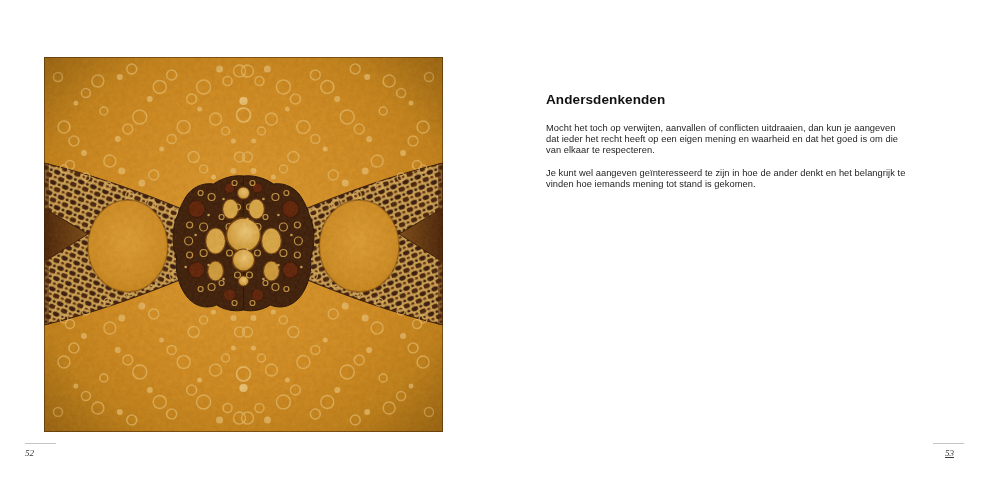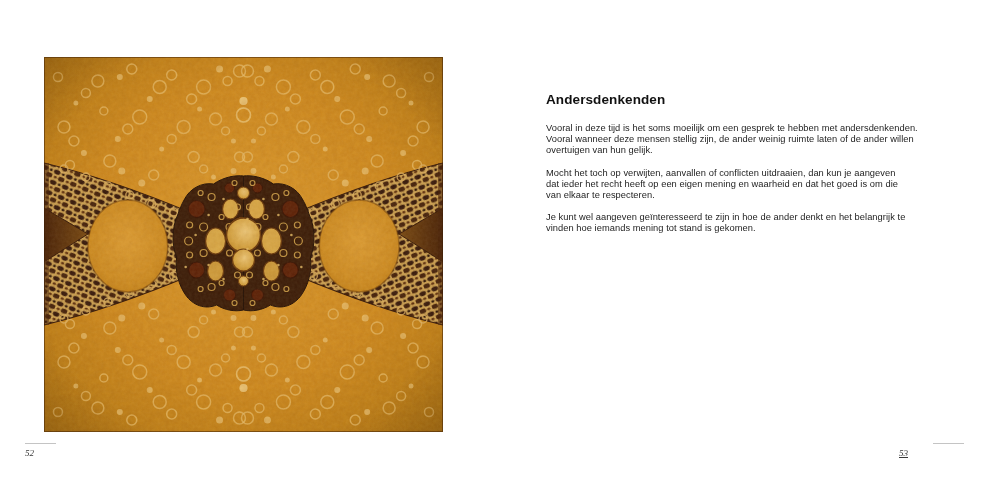--- a/index.html
+++ b/index.html
@@ -23,21 +23,21 @@
     white-space:pre-line;letter-spacing:.05px;
   }
   .rule{position:absolute;top:443px;width:31px;height:1px;background:#c4c4c4;}
   .rule-left{left:25px;}
   .rule-right{left:933px;}
   .folio{
     position:absolute;top:448px;font-family:"Liberation Serif", serif;
     font-style:italic;font-size:9px;color:#3a3a3a;
   }
   .folio-left{left:25px;}
-  .folio-right{left:899px;text-decoration:underline;}
+  .folio-right{left:945px;text-decoration:underline;}
 </style>
 </head>
 <body>
 
 <div class="spread">
 
   <figure class="artwork">
     <svg viewBox="0 0 400 375" preserveAspectRatio="none" xmlns="http://www.w3.org/2000/svg">
       <defs>
         <radialGradient id="bgGrad" cx="50%" cy="48%" r="72%">
@@ -211,23 +211,20 @@
       <rect x="0" y="0" width="400" height="375" filter="url(#grainL)" style="mix-blend-mode:screen" opacity="0.25"></rect>
       <rect x="0.5" y="0.5" width="399" height="374" fill="none" stroke="rgba(60,30,5,0.5)" stroke-width="1"></rect>
     </svg>
   </figure>
 
   <div class="rule rule-left"></div>
   <div class="folio folio-left">52</div>
 
   <section class="text-col">
     <h1>Andersdenkenden</h1>
-    <p class="para">Vooral in deze tijd is het soms moeilijk om een gesprek te hebben met andersdenkenden.
-Vooral wanneer deze mensen stellig zijn, de ander weinig ruimte laten of de ander willen
-overtuigen van hun gelijk.</p>
     <p class="para">Mocht het toch op verwijten, aanvallen of conflicten uitdraaien, dan kun je aangeven
 dat ieder het recht heeft op een eigen mening en waarheid en dat het goed is om die
 van elkaar te respecteren.</p>
     <p class="para">Je kunt wel aangeven geïnteresseerd te zijn in hoe de ander denkt en het belangrijk te
 vinden hoe iemands mening tot stand is gekomen.</p>
   </section>
 
   <div class="rule rule-right"></div>
   <div class="folio folio-right">53</div>
 

